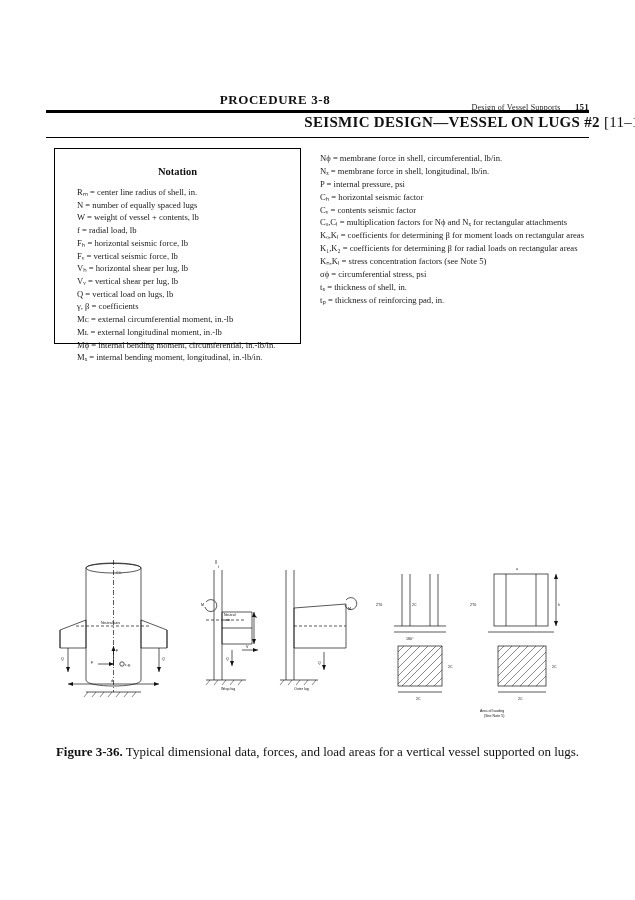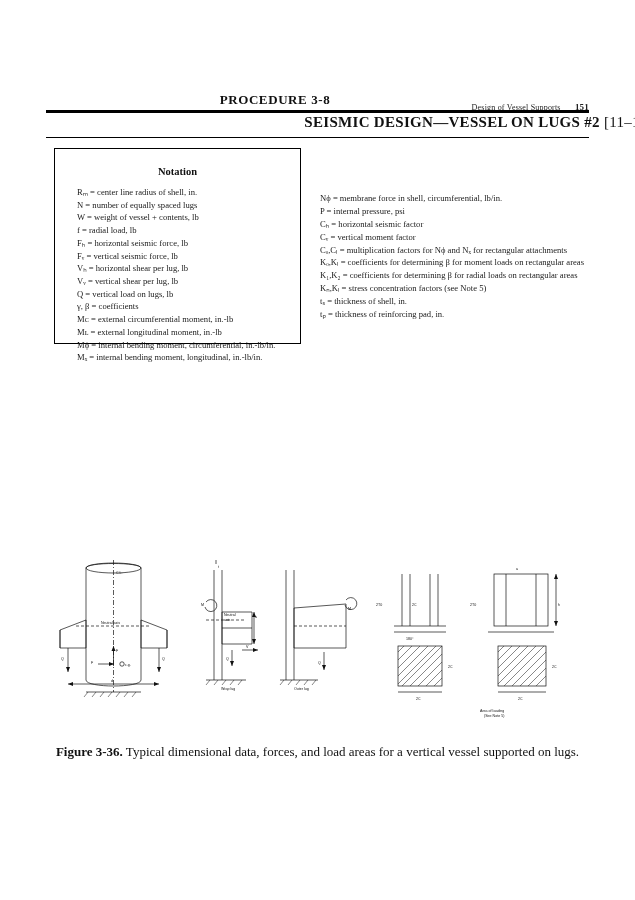--- a/index.html
+++ b/index.html
@@ -108,21 +108,20 @@
   }
   
   .right-col {
     position: absolute;
     left: 320px;
     top: 152px;
     width: 272px;
     font-size: 8.6px;
     line-height: 1.5;
     color: #1a1a1a;
-    margin-top: 40px;
   }
   .right-col .ln {
     padding-left: 52px;
     text-indent: -52px;
     white-space: pre-wrap;
   }
   
   .figure-area {
     position: absolute;
     left: 46px;
@@ -184,27 +183,29 @@
       <div class="ln">γ, β = coefficients</div>
       <div class="ln indent">Mᴄ = external circumferential moment, in.-lb</div>
       <div class="ln indent">Mʟ = external longitudinal moment, in.-lb</div>
       <div class="ln indent">Mϕ = internal bending moment, circumferential, in.-lb/in.</div>
       <div class="ln indent">Mₓ = internal bending moment, longitudinal, in.-lb/in.</div>
     </div>
   </div>
 
   <div class="right-col">
     <div class="ln">Nϕ = membrane force in shell, circumferential, lb/in.</div>
+    <div class="ln">Nₓ = membrane force in shell, longitudinal, lb/in.</div>
     <div class="ln">P = internal pressure, psi</div>
     <div class="ln">Cₕ = horizontal seismic factor</div>
-    <div class="ln">Cᵥ = vertical moment factor</div>
+    <div class="ln">Cᵥ = contents seismic factor</div>
     <div class="ln">Cₒ,Cₗ = multiplication factors for Nϕ and Nₓ for rectangular attachments</div>
     <div class="ln">Kₒ,Kₗ = coefficients for determining β for moment loads on rectangular areas</div>
     <div class="ln">K₁,K₂ = coefficients for determining β for radial loads on rectangular areas</div>
     <div class="ln">Kₙ,Kₗ = stress concentration factors (see Note 5)</div>
+    <div class="ln">σϕ = circumferential stress, psi</div>
     <div class="ln">tₛ = thickness of shell, in.</div>
     <div class="ln">tₚ = thickness of reinforcing pad, in.</div>
   </div>
 
   <div class="figure-area">
     <svg width="543" height="180" viewBox="0 0 543 180">
       <g stroke="#111" fill="none" stroke-width="0.7">
 
         <g>
 

